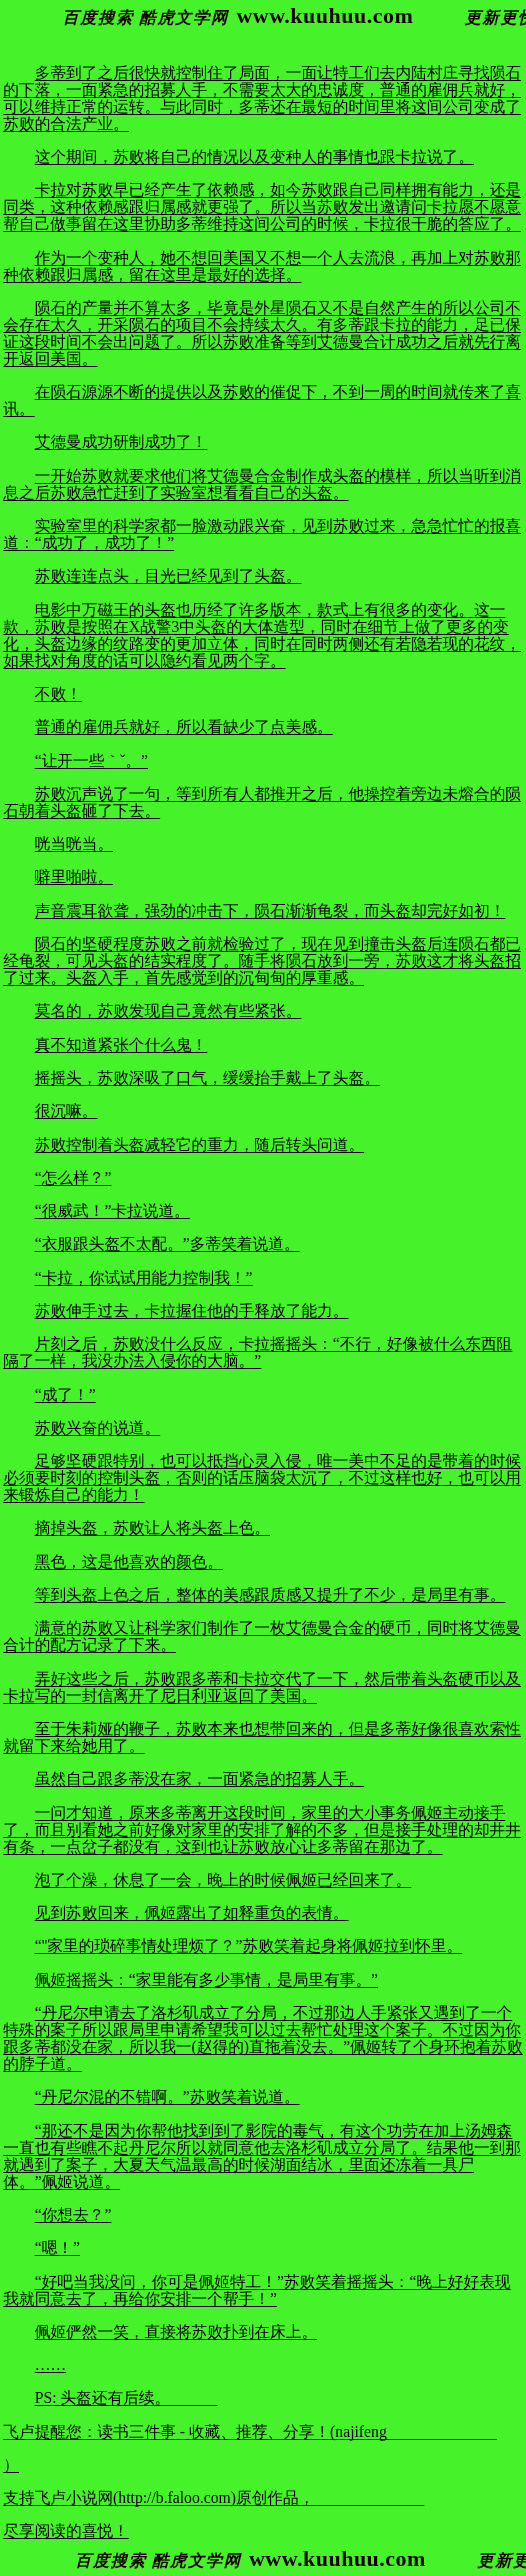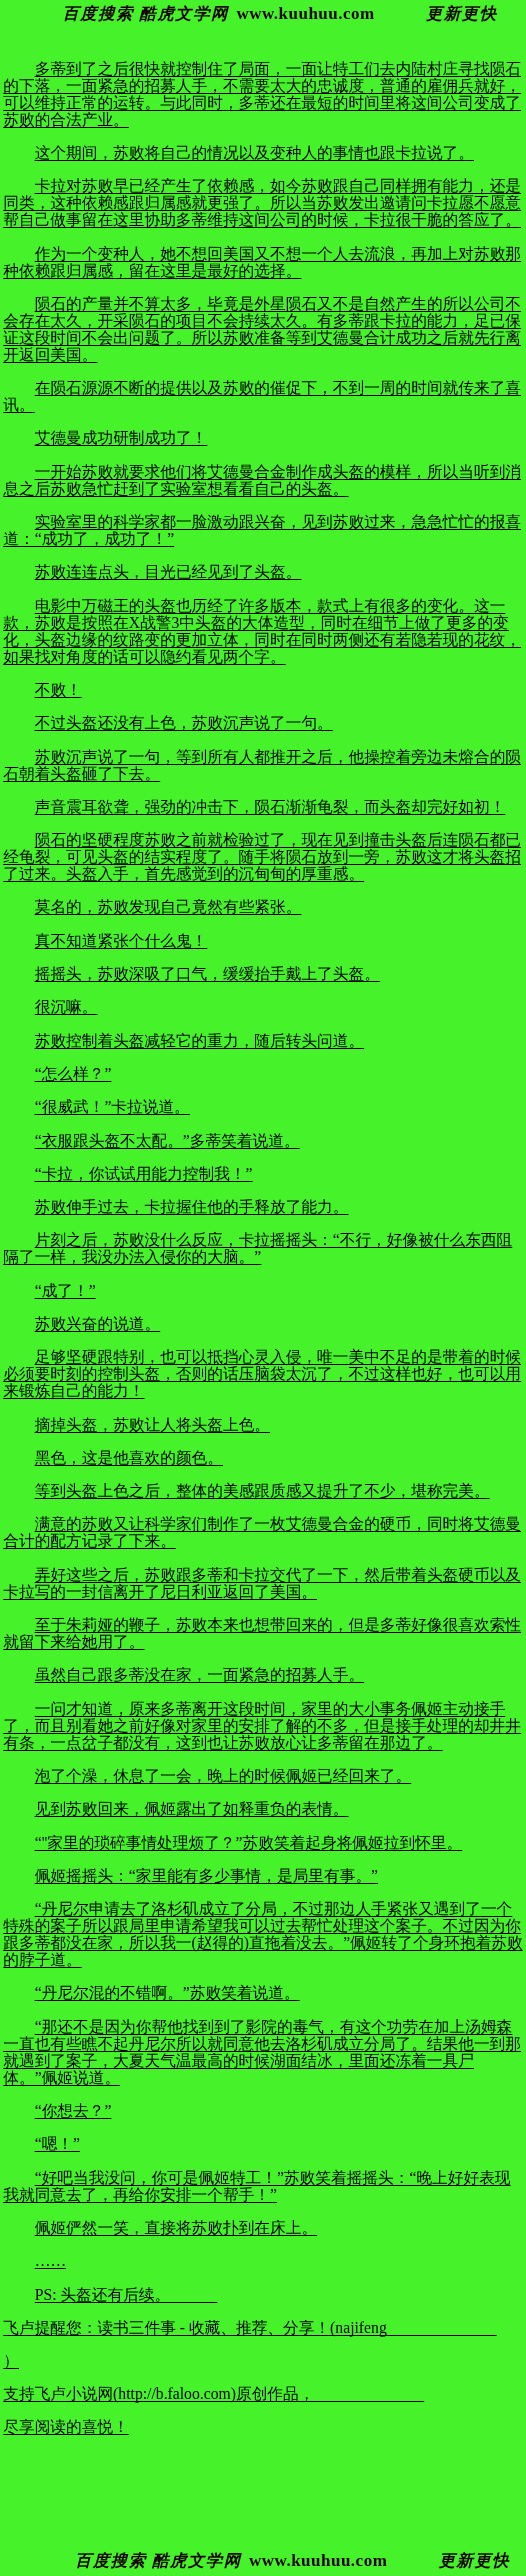--- a/index.html
+++ b/index.html
@@ -19,21 +19,21 @@
     white-space: nowrap;
     color: #150500;
   }
   .banner .zh {
     font-style: italic;
     letter-spacing: 1.6px;
     margin-left: 44px;
   }
   .banner .domain {
     font-style: normal;
-    font-size: 17px;
+    font-size: 22px;
     letter-spacing: 0.5px;
     padding: 0 3.3px;
     margin-top: 12px;
   }
   .content {
     padding: 35px 3.3px 0 3.3px;
   }
   .content p {
     margin: 0 0 16.3px 0;
     font-size: 15.7px;
@@ -67,41 +67,44 @@
     <p class="indent">卡拉对苏败早已经产生了依赖感，如今苏败跟自己同样拥有能力，还是同类，这种依赖感跟归属感就更强了。所以当苏败发出邀请问卡拉愿不愿意帮自己做事留在这里协助多蒂维持这间公司的时候，卡拉很干脆的答应了。</p>
     <p class="indent">作为一个变种人，她不想回美国又不想一个人去流浪，再加上对苏败那种依赖跟归属感，留在这里是最好的选择。</p>
     <p class="indent">陨石的产量并不算太多，毕竟是外星陨石又不是自然产生的所以公司不会存在太久，开采陨石的项目不会持续太久。有多蒂跟卡拉的能力，足已保证这段时间不会出问题了。所以苏败准备等到艾德曼合计成功之后就先行离开返回美国。</p>
     <p class="indent">在陨石源源不断的提供以及苏败的催促下，不到一周的时间就传来了喜讯。</p>
     <p class="indent">艾德曼成功研制成功了！</p>
     <p class="indent">一开始苏败就要求他们将艾德曼合金制作成头盔的模样，所以当听到消息之后苏败急忙赶到了实验室想看看自己的头盔。</p>
     <p class="indent">实验室里的科学家都一脸激动跟兴奋，见到苏败过来，急急忙忙的报喜道：“成功了，成功了！”</p>
     <p class="indent">苏败连连点头，目光已经见到了头盔。</p>
     <p class="indent">电影中万磁王的头盔也历经了许多版本，款式上有很多的变化。这一款，苏败是按照在X战警3中头盔的大体造型，同时在细节上做了更多的变化，头盔边缘的纹路变的更加立体，同时在同时两侧还有若隐若现的花纹，如果找对角度的话可以隐约看见两个字。</p>
     <p class="indent">不败！</p>
-    <p class="indent">不过头盔还没有上色，苏败沉声说了一句。</p>
+    <p class="indent">普通的雇佣兵就好，所以看缺少了点美感。</p>
+    <p class="indent">“让开一些｀ˇ。”</p>
     <p class="indent">苏败沉声说了一句，等到所有人都推开之后，他操控着旁边未熔合的陨石朝着头盔砸了下去。</p>
+    <p class="indent">咣当咣当。</p>
+    <p class="indent">噼里啪啦。</p>
     <p class="indent">声音震耳欲聋，强劲的冲击下，陨石渐渐龟裂，而头盔却完好如初！</p>
     <p class="indent">陨石的坚硬程度苏败之前就检验过了，现在见到撞击头盔后连陨石都已经龟裂，可见头盔的结实程度了。随手将陨石放到一旁，苏败这才将头盔招了过来。头盔入手，首先感觉到的沉甸甸的厚重感。</p>
     <p class="indent">莫名的，苏败发现自己竟然有些紧张。</p>
     <p class="indent">真不知道紧张个什么鬼！</p>
     <p class="indent">摇摇头，苏败深吸了口气，缓缓抬手戴上了头盔。</p>
     <p class="indent">很沉嘛。</p>
     <p class="indent">苏败控制着头盔减轻它的重力，随后转头问道。</p>
     <p class="indent">“怎么样？”</p>
     <p class="indent">“很威武！”卡拉说道。</p>
     <p class="indent">“衣服跟头盔不太配。”多蒂笑着说道。</p>
     <p class="indent">“卡拉，你试试用能力控制我！”</p>
     <p class="indent">苏败伸手过去，卡拉握住他的手释放了能力。</p>
     <p class="indent">片刻之后，苏败没什么反应，卡拉摇摇头：“不行，好像被什么东西阻隔了一样，我没办法入侵你的大脑。”</p>
     <p class="indent">“成了！”</p>
     <p class="indent">苏败兴奋的说道。</p>
     <p class="indent">足够坚硬跟特别，也可以抵挡心灵入侵，唯一美中不足的是带着的时候必须要时刻的控制头盔，否则的话压脑袋太沉了，不过这样也好，也可以用来锻炼自己的能力！</p>
     <p class="indent">摘掉头盔，苏败让人将头盔上色。</p>
     <p class="indent">黑色，这是他喜欢的颜色。</p>
-    <p class="indent">等到头盔上色之后，整体的美感跟质感又提升了不少，堪称完美。</p>
+    <p class="indent">等到头盔上色之后，整体的美感跟质感又提升了不少，是局里有事。</p>
     <p class="indent">满意的苏败又让科学家们制作了一枚艾德曼合金的硬币，同时将艾德曼合计的配方记录了下来。</p>
     <p class="indent">弄好这些之后，苏败跟多蒂和卡拉交代了一下，然后带着头盔硬币以及卡拉写的一封信离开了尼日利亚返回了美国。</p>
     <p class="indent">至于朱莉娅的鞭子，苏败本来也想带回来的，但是多蒂好像很喜欢索性就留下来给她用了。</p>
     <p class="indent">虽然自己跟多蒂没在家，一面紧急的招募人手。</p>
     <p class="indent">一问才知道，原来多蒂离开这段时间，家里的大小事务佩姬主动接手了，而且别看她之前好像对家里的安排了解的不多，但是接手处理的却井井有条，一点岔子都没有，这到也让苏败放心让多蒂留在那边了。</p>
     <p class="indent">泡了个澡，休息了一会，晚上的时候佩姬已经回来了。</p>
     <p class="indent">见到苏败回来，佩姬露出了如释重负的表情。</p>
     <p class="indent">“''家里的琐碎事情处理烦了？”苏败笑着起身将佩姬拉到怀里。</p>
     <p class="indent">佩姬摇摇头：“家里能有多少事情，是局里有事。”</p>
     <p class="indent">“丹尼尔申请去了洛杉矶成立了分局，不过那边人手紧张又遇到了一个特殊的案子所以跟局里申请希望我可以过去帮忙处理这个案子。不过因为你跟多蒂都没在家，所以我一(赵得的)直拖着没去。”佩姬转了个身环抱着苏败的脖子道。</p>

